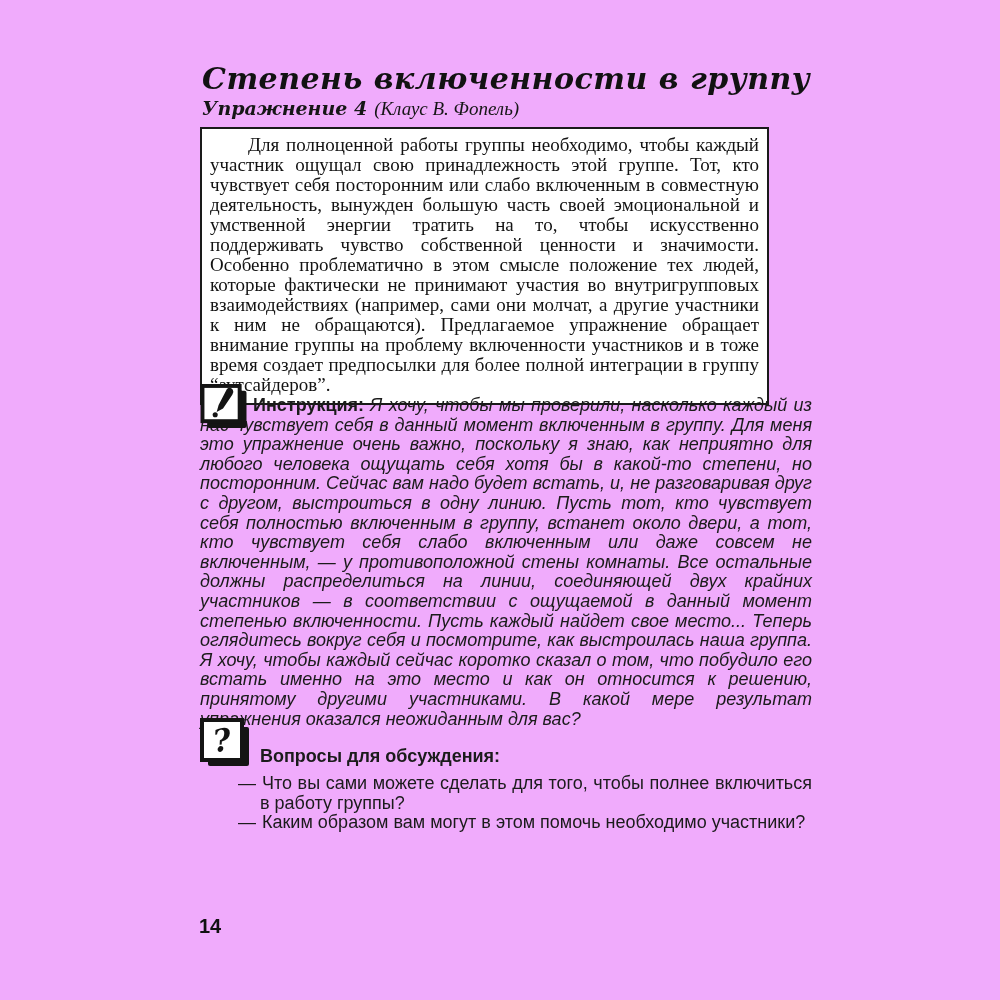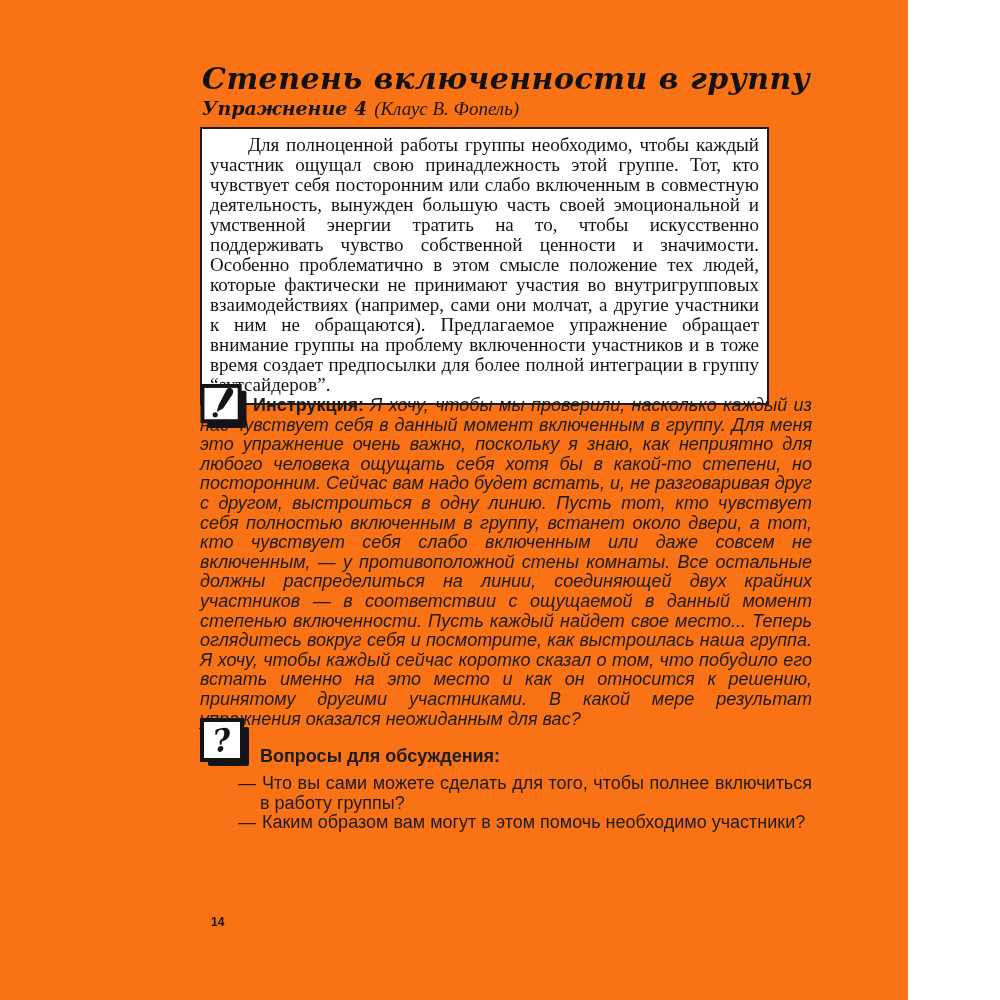--- a/index.html
+++ b/index.html
@@ -1,19 +1,19 @@
 <!DOCTYPE html>
 <html lang="ru"><head>
 <meta charset="utf-8">
 <style>
   html,body{margin:0;padding:0;background:#ffffff;}
   .page{
     position:relative;
-    width:908px;height:1000px;
-    background:#f97316;
+    width:1000px;height:1000px;
+    background:#f0abfc;
     color:#161616;
     overflow:hidden;
   }
   
   .title{
     position:absolute;left:202px;top:62px;margin:0;
     font-family:"DejaVu Serif",serif;
     font-style:italic;font-weight:bold;
     font-size:30px;line-height:34px;letter-spacing:.5px;
     color:#121212;
@@ -83,23 +83,23 @@
     margin:0;padding:0;list-style:none;
   }
   .q-list li{
     font-size:18px;line-height:19.6px;
     text-align:justify;
     padding-left:60px;text-indent:-22px;
   }
   .dash{margin-right:6px;}
   
   .page-number{
-    position:absolute;left:211px;top:915px;
+    position:absolute;left:199px;top:915px;
     font-family:"Liberation Sans",sans-serif;
-    font-weight:bold;font-size:12px;
+    font-weight:bold;font-size:20px;
     color:#111111;
   }
   .icon svg{display:block;}
 </style>
 </head>
 <body>
 
 <div class="page">
 
   <h1 class="title">Степень включенности в группу</h1>

